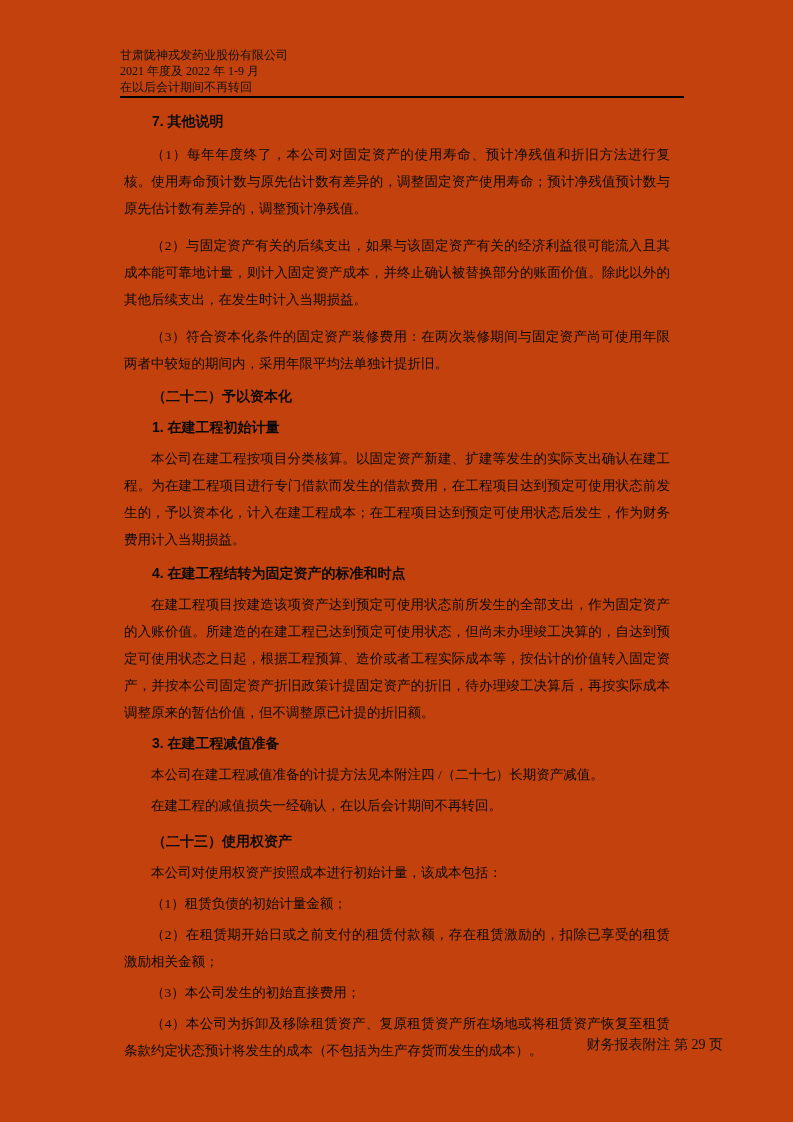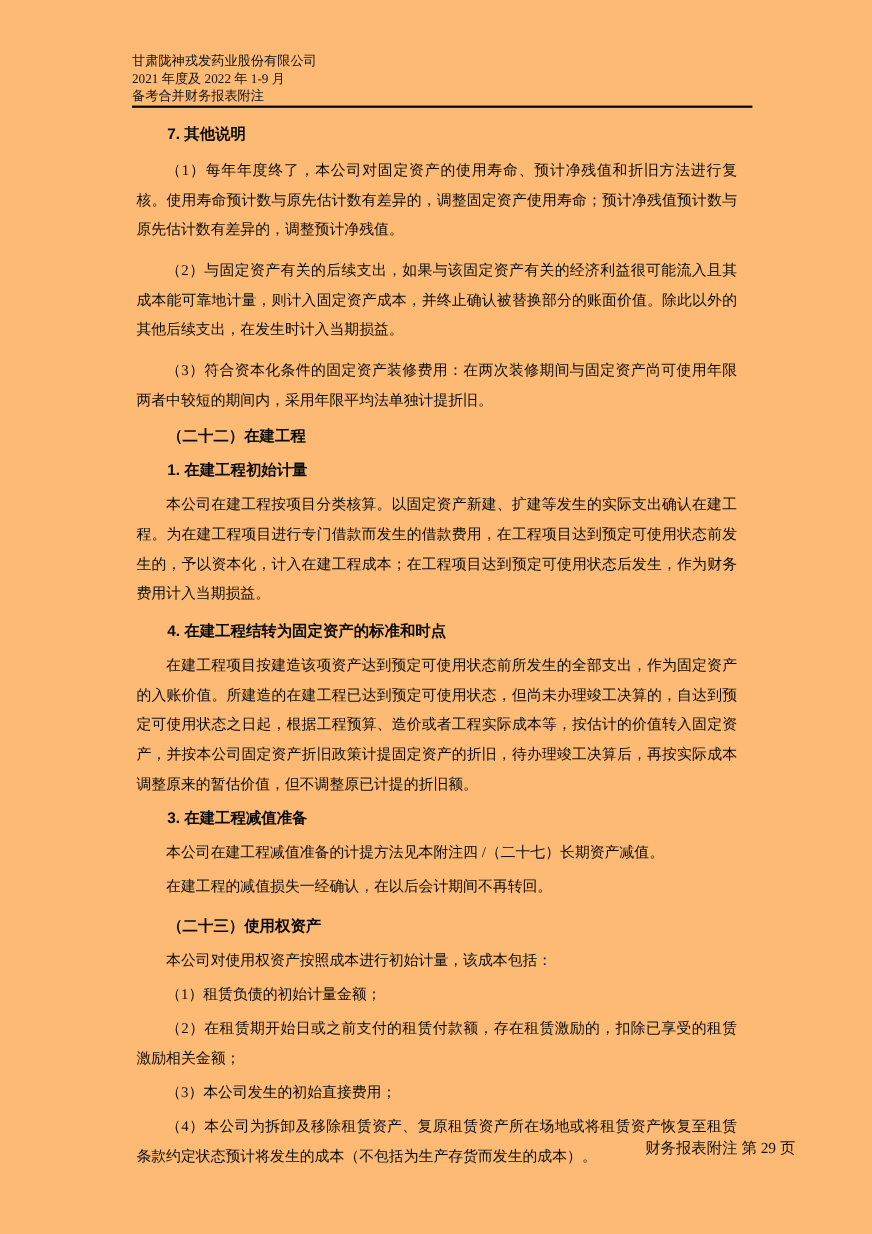--- a/index.html
+++ b/index.html
@@ -4,21 +4,21 @@
 <style>
   html, body {
     margin: 0;
     padding: 0;
     background: #ffffff;
   }
   .page {
     position: relative;
     width: 793px;
     height: 1122px;
-    background: #fdba74;
+    background: #c2410c;
     color: #000000;
     font-family: "Liberation Serif", "DejaVu Serif", serif;
     overflow: hidden;
   }
   .doc-header {
     position: absolute;
     top: 47px;
     left: 120px;
     width: 564px;
     font-size: 12px;
@@ -70,33 +70,33 @@
   }
 </style>
 </head>
 <body>
 
 <div class="page">
 
   <div class="doc-header">
     <div style="text-indent:0">甘肃陇神戎发药业股份有限公司</div>
     <div style="text-indent:0">2021 年度及 2022 年 1-9 月</div>
-    <div style="text-indent:0">备考合并财务报表附注</div>
+    <div style="text-indent:0">在以后会计期间不再转回</div>
   </div>
 
   <div class="header-rule"></div>
 
   <div class="doc-body">
 
     <div class="heading mb6">7. 其他说明</div>
     <p class="mb10">（1）每年年度终了，本公司对固定资产的使用寿命、预计净残值和折旧方法进行复核。使用寿命预计数与原先估计数有差异的，调整固定资产使用寿命；预计净残值预计数与原先估计数有差异的，调整预计净残值。</p>
     <p class="mb10">（2）与固定资产有关的后续支出，如果与该固定资产有关的经济利益很可能流入且其成本能可靠地计量，则计入固定资产成本，并终止确认被替换部分的账面价值。除此以外的其他后续支出，在发生时计入当期损益。</p>
     <p class="mb6">（3）符合资本化条件的固定资产装修费用：在两次装修期间与固定资产尚可使用年限两者中较短的期间内，采用年限平均法单独计提折旧。</p>
 
-    <div class="heading">（二十二）在建工程</div>
+    <div class="heading">（二十二）予以资本化</div>
 
     <div class="heading">1. 在建工程初始计量</div>
     <p>本公司在建工程按项目分类核算。以固定资产新建、扩建等发生的实际支出确认在建工程。为在建工程项目进行专门借款而发生的借款费用，在工程项目达到预定可使用状态前发生的，予以资本化，计入在建工程成本；在工程项目达到预定可使用状态后发生，作为财务费用计入当期损益。</p>
 
     <div class="heading mt7">4. 在建工程结转为固定资产的标准和时点</div>
     <p>在建工程项目按建造该项资产达到预定可使用状态前所发生的全部支出，作为固定资产的入账价值。所建造的在建工程已达到预定可使用状态，但尚未办理竣工决算的，自达到预定可使用状态之日起，根据工程预算、造价或者工程实际成本等，按估计的价值转入固定资产，并按本公司固定资产折旧政策计提固定资产的折旧，待办理竣工决算后，再按实际成本调整原来的暂估价值，但不调整原已计提的折旧额。</p>
 
     <div class="heading">3. 在建工程减值准备</div>
     <p>本公司在建工程减值准备的计提方法见本附注四 /（二十七）长期资产减值。</p>
     <p>在建工程的减值损失一经确认，在以后会计期间不再转回。</p>

